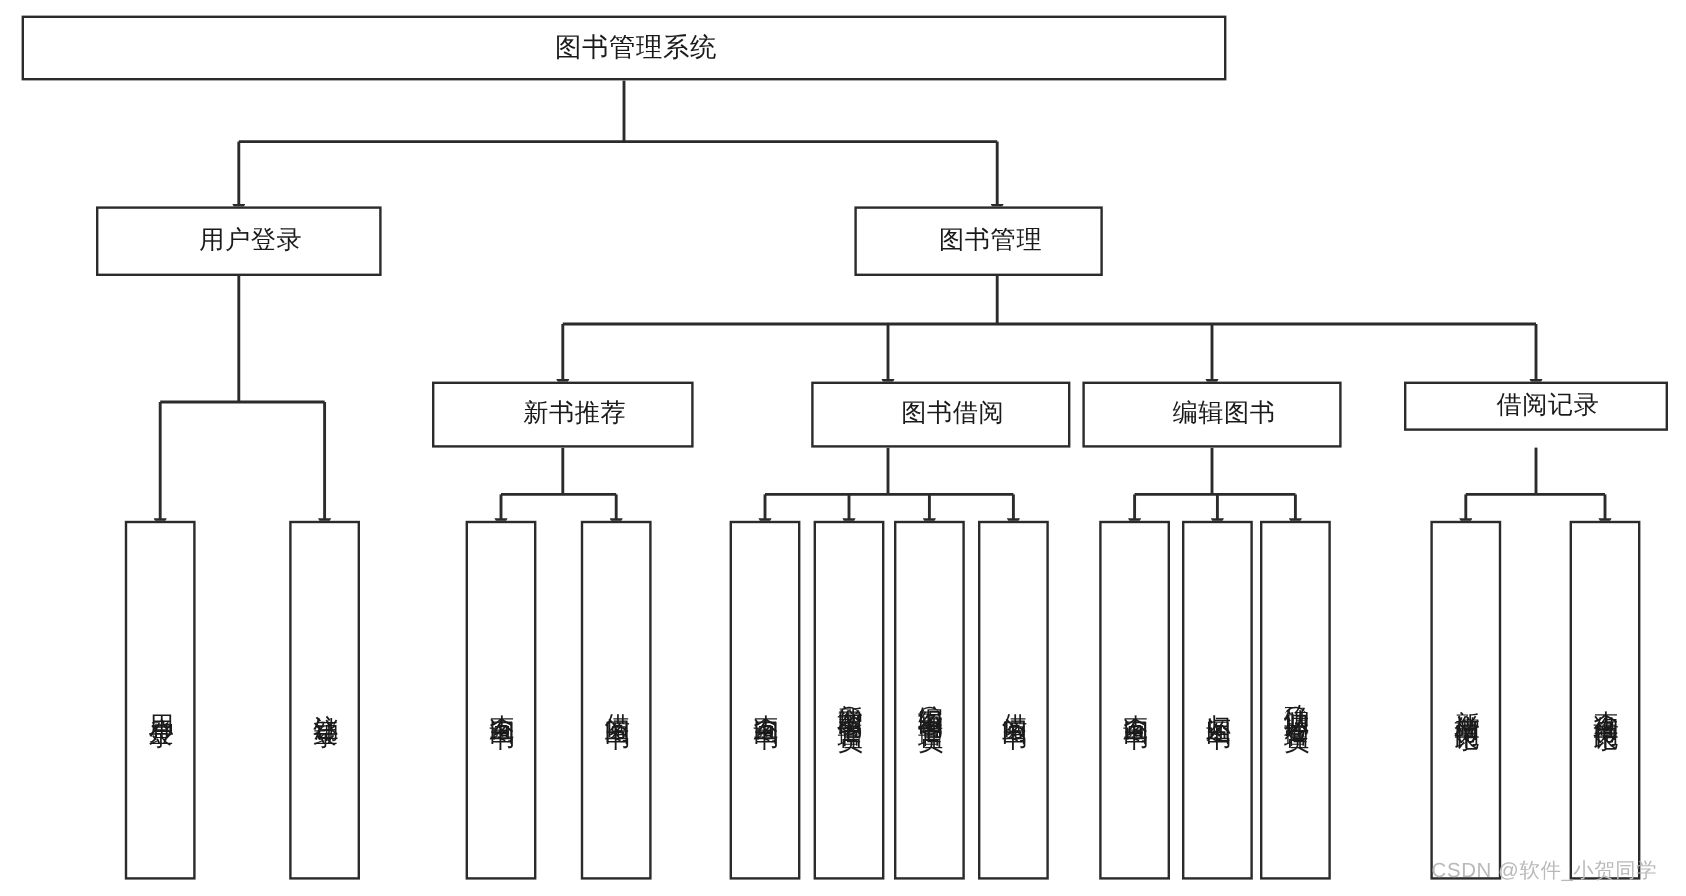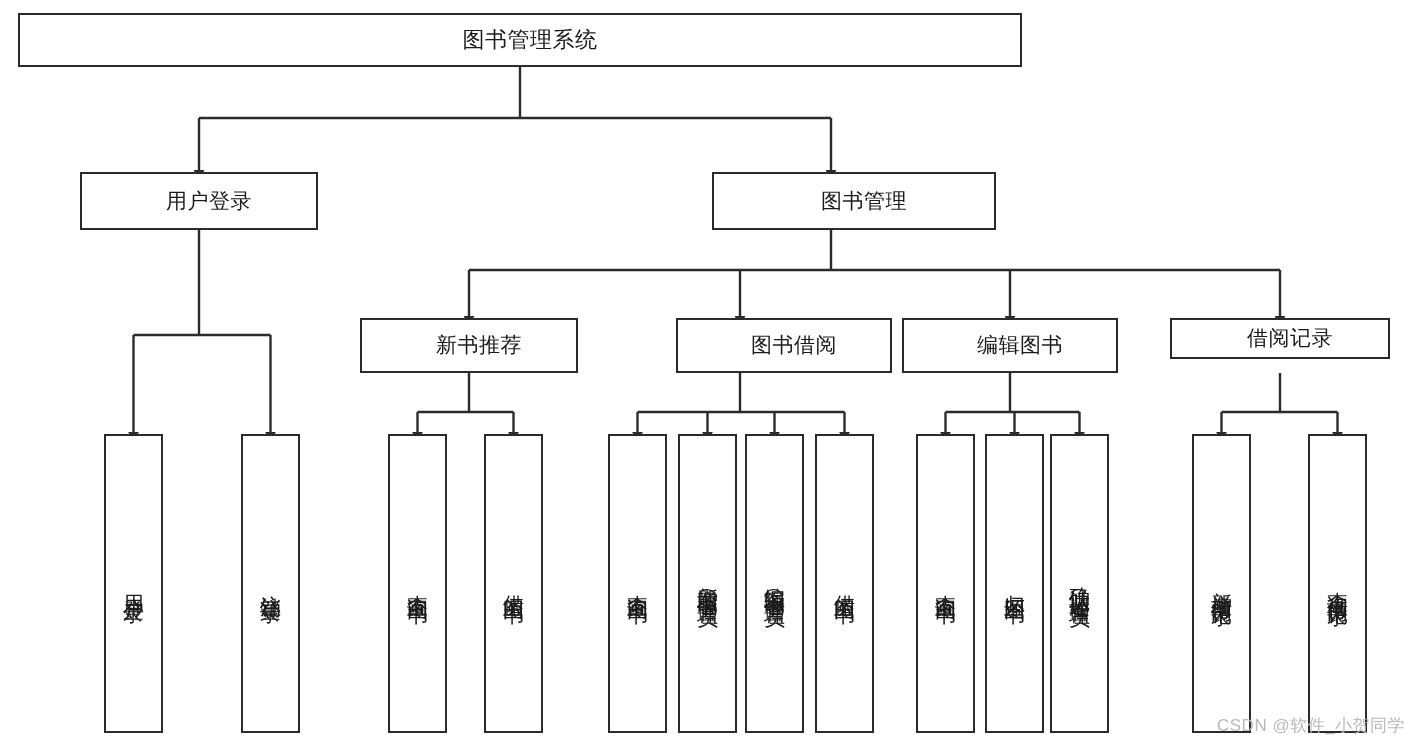--- a/index.html
+++ b/index.html
@@ -65,21 +65,20 @@
     line-height: 1.05;
     letter-spacing: 3px;
     white-space: nowrap;
   }
   .watermark {
     position: absolute;
     font-size: 17px;
     color: #b9b9b9;
     white-space: nowrap;
     letter-spacing: 0.5px;
-    margin-left: 24px;
   }
 </style>
 </head>
 <body>
 
 <div id="canvas">
 
   <svg id="edges" viewBox="0 0 1405 747" width="1405" height="747" xmlns="http://www.w3.org/2000/svg">
     <defs>
       <marker id="arrow" markerWidth="10" markerHeight="11" refX="1.2" refY="5.5" orient="auto" markerUnits="userSpaceOnUse">
@@ -123,21 +122,21 @@
       </g>
   </svg>
 
   <div id="nodes-layer">
       <div class="node horiz root" style="left: 18px; top: 13px; width: 1004px; height: 54px;">
         <span class="node-label">图书管理系统</span>
       </div>
       <div class="node horiz" style="left: 80px; top: 172px; width: 238px; height: 58px;">
         <span class="node-label">用户登录</span>
       </div>
-      <div class="node horiz" style="left: 712px; top: 172px; width: 284px; height: 58px;">
+      <div class="node horiz" style="left: 712px; top: 172px; width: 207px; height: 58px;">
         <span class="node-label">图书管理</span>
       </div>
       <div class="node horiz" style="left: 360px; top: 318px; width: 218px; height: 55px; align-items: center;">
         <span class="node-label">新书推荐</span>
       </div>
       <div class="node horiz" style="left: 632px; top: 318px; width: 216px; height: 55px; margin-left: 44px;">
         <span class="node-label">图书借阅</span>
       </div>
       <div class="node horiz" style="left: 902px; top: 318px; width: 216px; height: 55px;">
         <span class="node-label">编辑图书</span>

